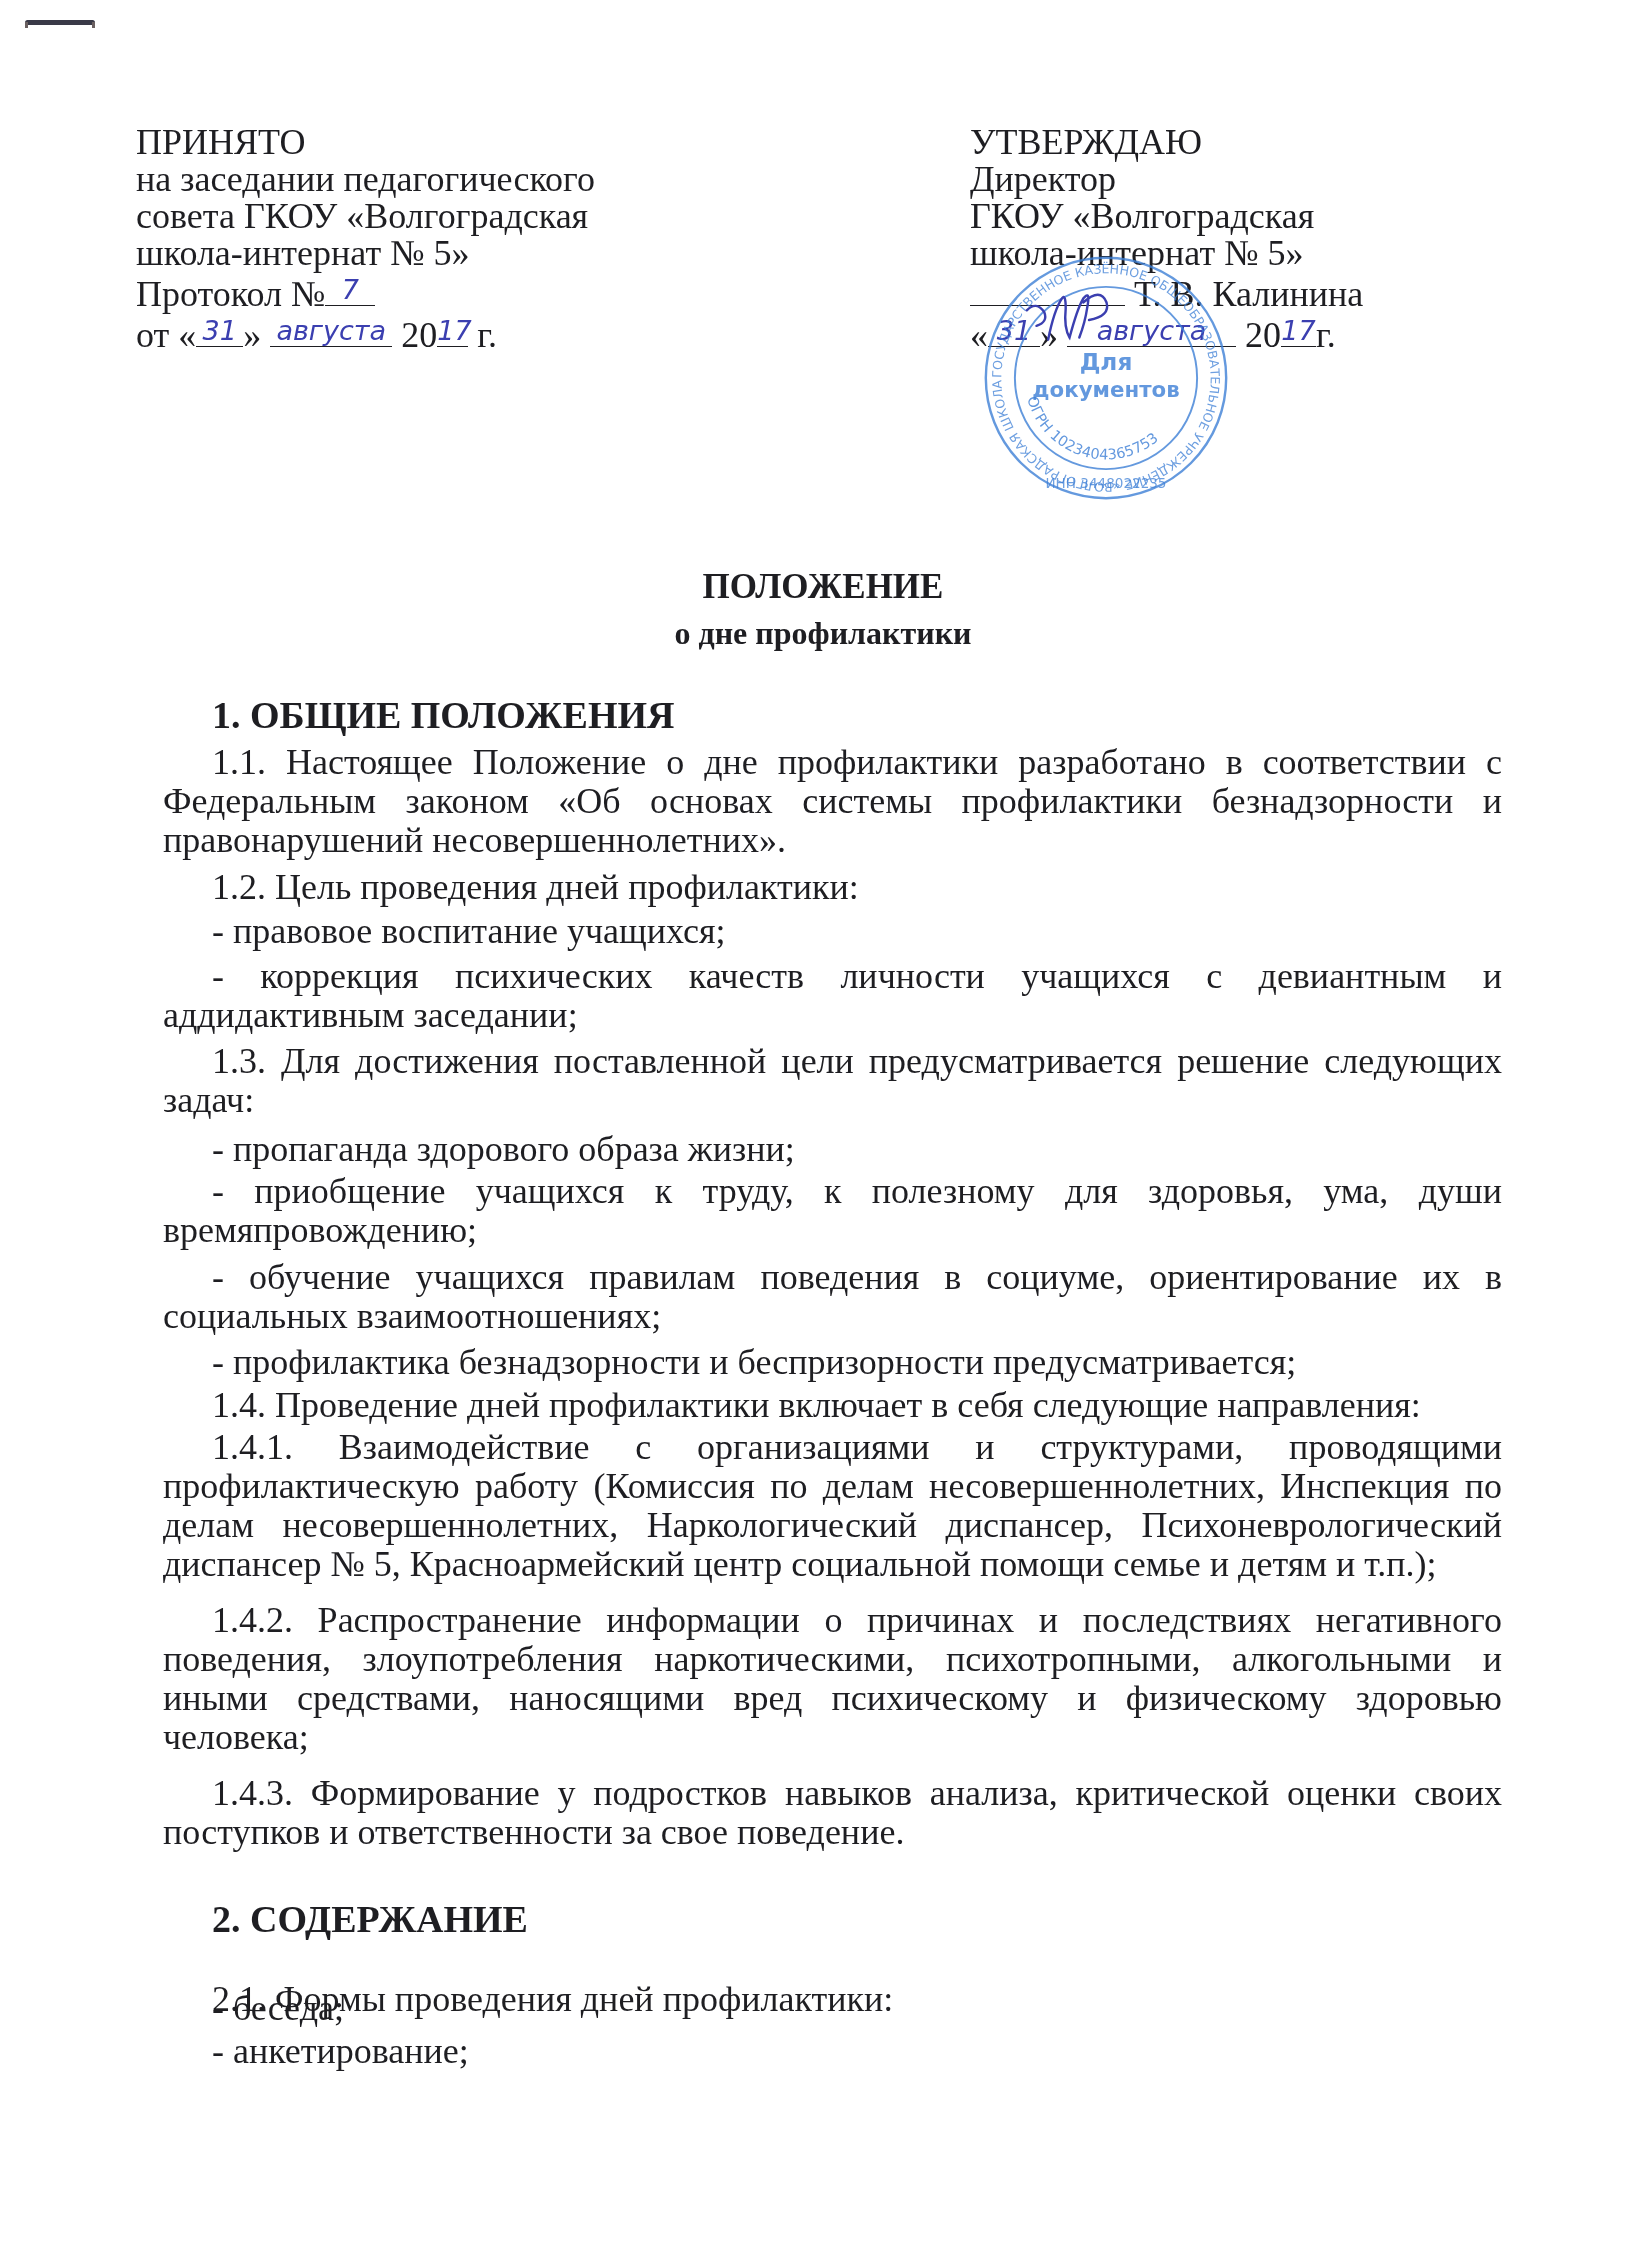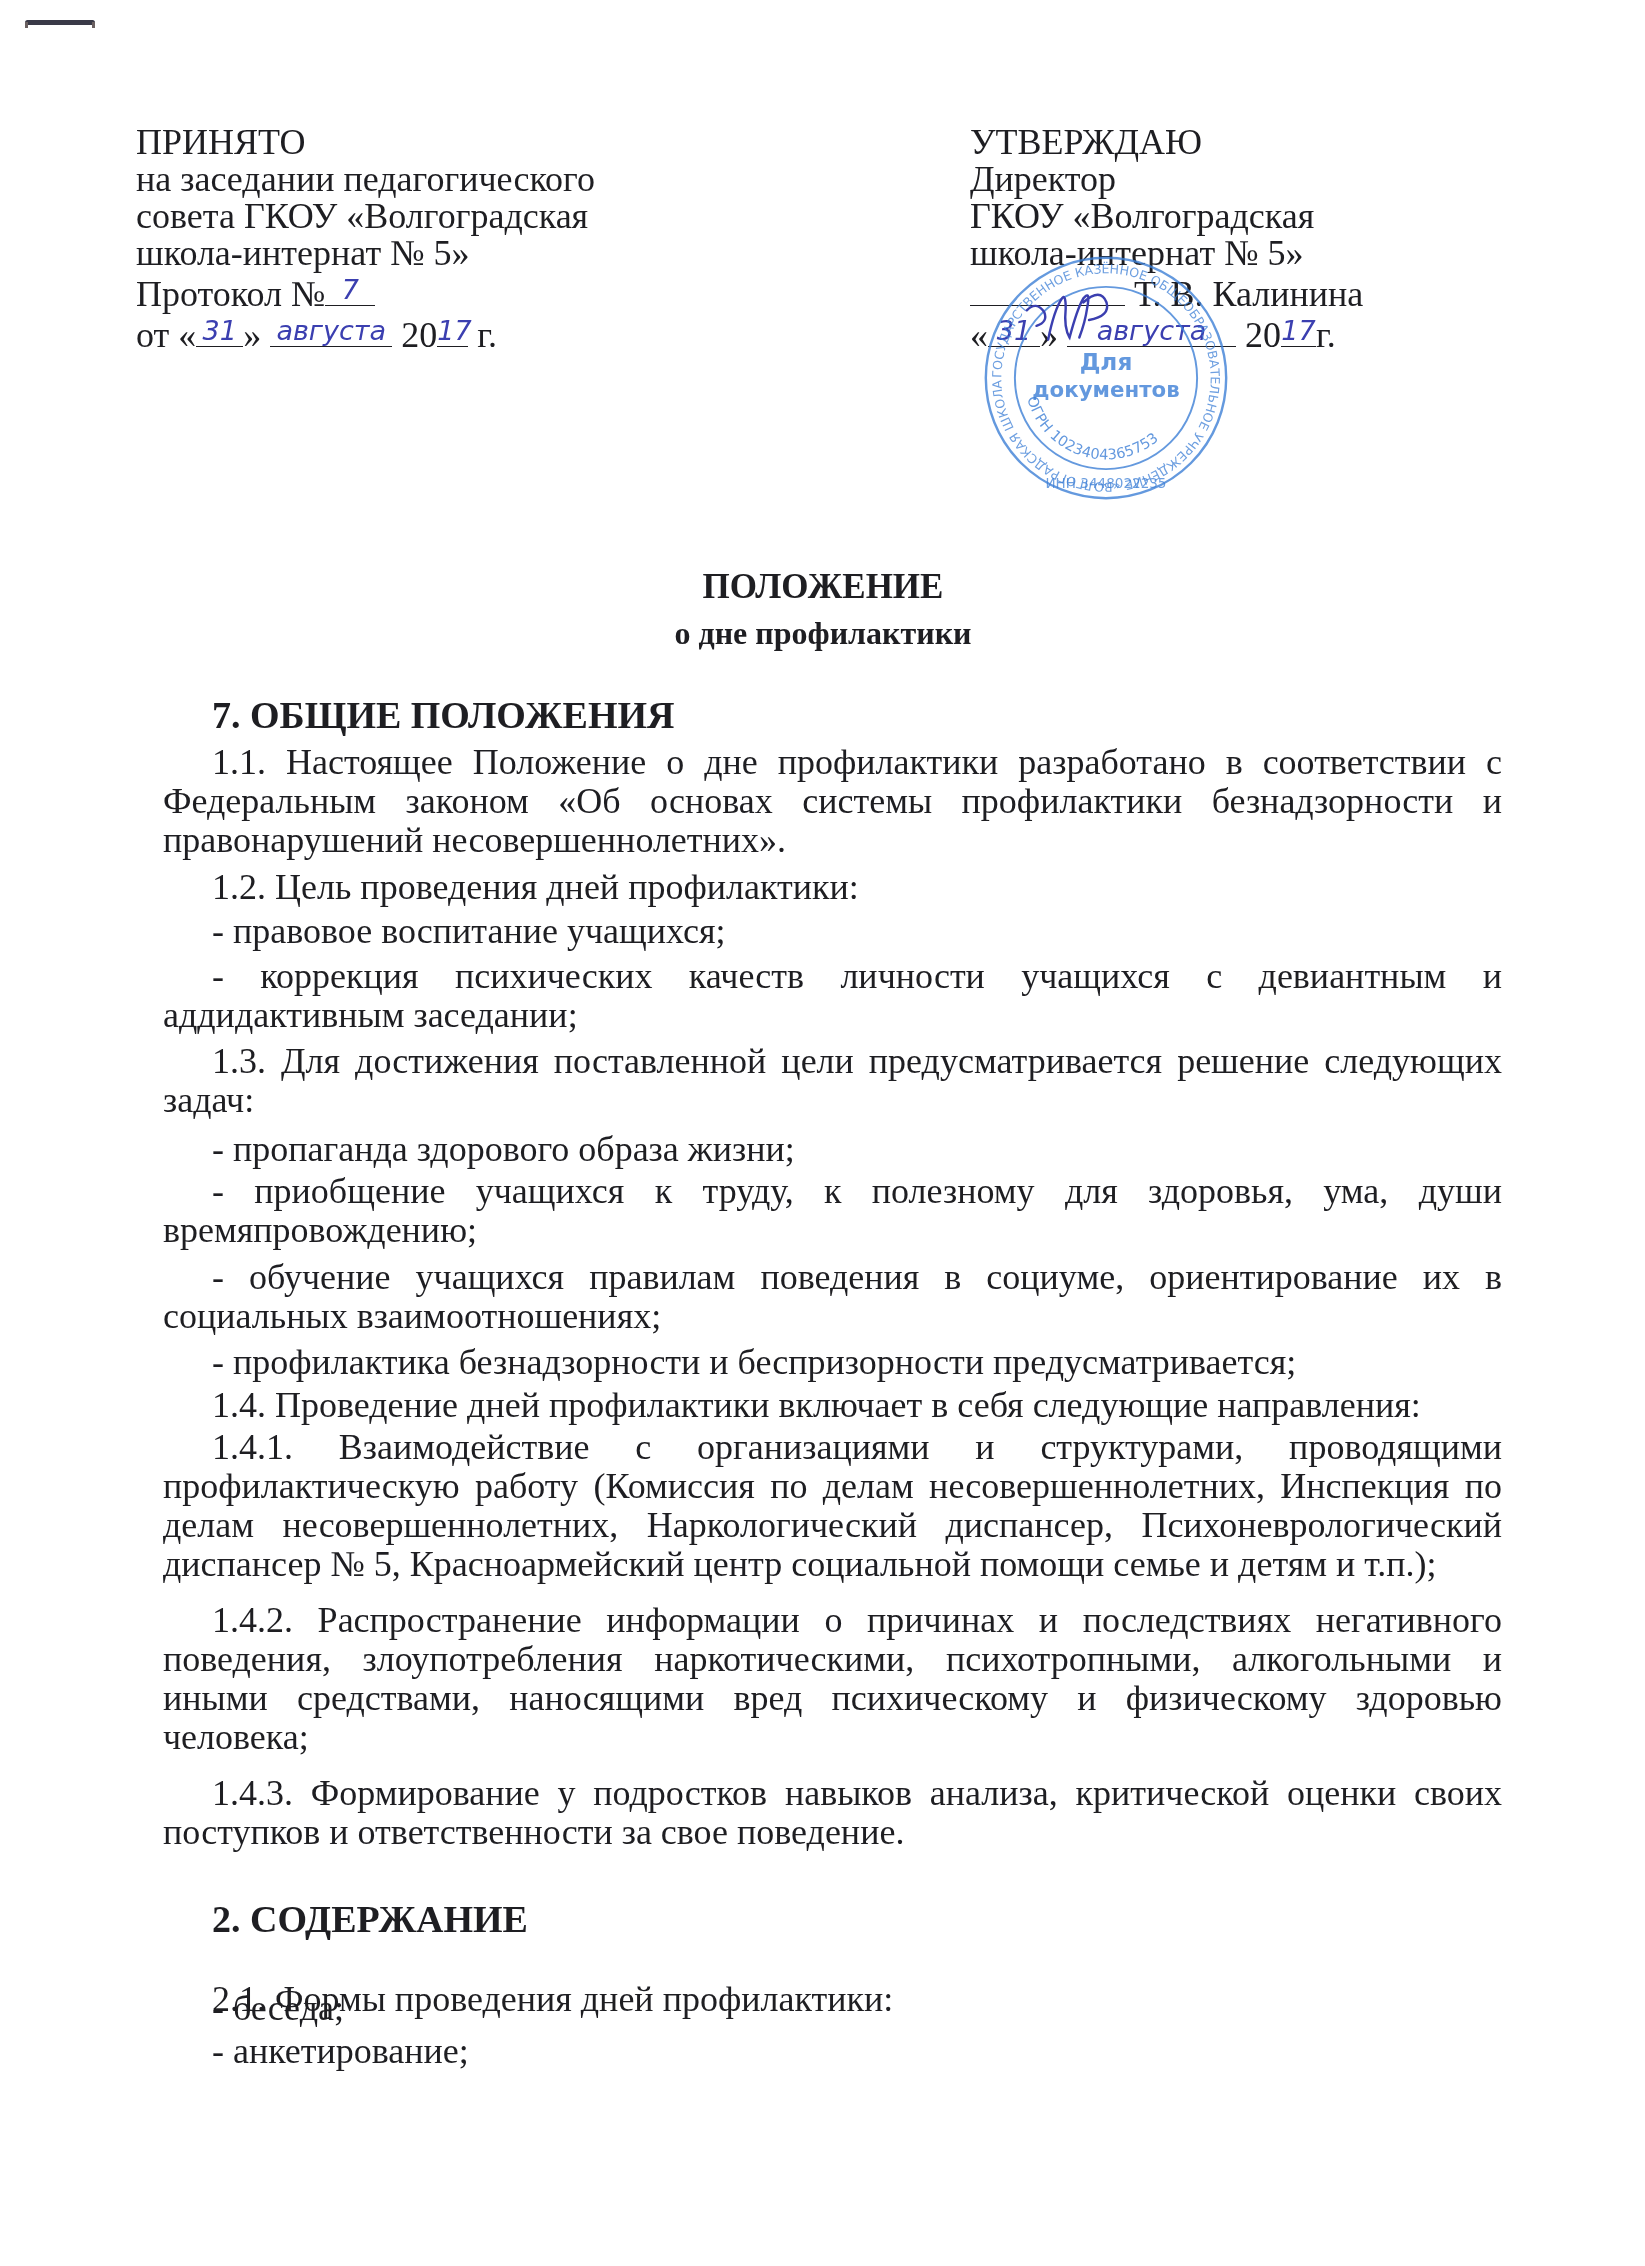--- a/index.html
+++ b/index.html
@@ -102,21 +102,21 @@
   <text x="130" y="244" text-anchor="middle" font-family="DejaVu Sans, sans-serif" font-size="14" fill="#3d7fd6" opacity="0.75">ИНН 3448022235</text>
 </svg>
 
 <svg class="signature" viewBox="0 0 110 80">
   <path d="M8,30 q10,-10 18,2 q4,10 -8,14 M30,60 q6,-30 14,-42 q4,-6 4,10 q-2,20 4,30 q8,-30 14,-40 q8,-10 4,10 q-2,14 -8,30 M66,22 q18,-16 24,0 q4,14 -18,18" fill="none" stroke="#3b3fb0" stroke-width="2.5" stroke-linecap="round"></path>
 </svg>
 
 <div class="title title-main">ПОЛОЖЕНИЕ</div>
 <div class="title title-sub">о дне профилактики</div>
 
-<div class="section-heading h1">7.  ОБЩИЕ ПОЛОЖЕНИЯ</div>
+<div class="section-heading h1">1.  ОБЩИЕ ПОЛОЖЕНИЯ</div>
 
 <div class="para indent" style="top:743px;">1.1. Настоящее Положение о дне профилактики разработано в соответствии с Федеральным законом «Об основах системы профилактики безнадзорности и правонарушений несовершеннолетних».</div>
 <div class="para indent" style="top:868px;">1.2. Цель проведения дней профилактики:</div>
 <div class="para indent" style="top:912px;">- правовое воспитание учащихся;</div>
 <div class="para indent" style="top:957px;">- коррекция психических качеств личности учащихся с девиантным и аддидактивным  заседании;</div>
 <div class="para indent" style="top:1042px;">1.3. Для достижения поставленной цели предусматривается решение следующих задач:</div>
 <div class="para indent" style="top:1130px;">- пропаганда здорового образа жизни;</div>
 <div class="para indent" style="top:1172px;">- приобщение учащихся к труду, к полезному для здоровья, ума, души времяпровождению;</div>
 <div class="para indent" style="top:1258px;">- обучение учащихся правилам поведения в социуме, ориентирование их в социальных взаимоотношениях;</div>
 <div class="para indent" style="top:1343px;">- профилактика безнадзорности и беспризорности предусматривается;</div>

